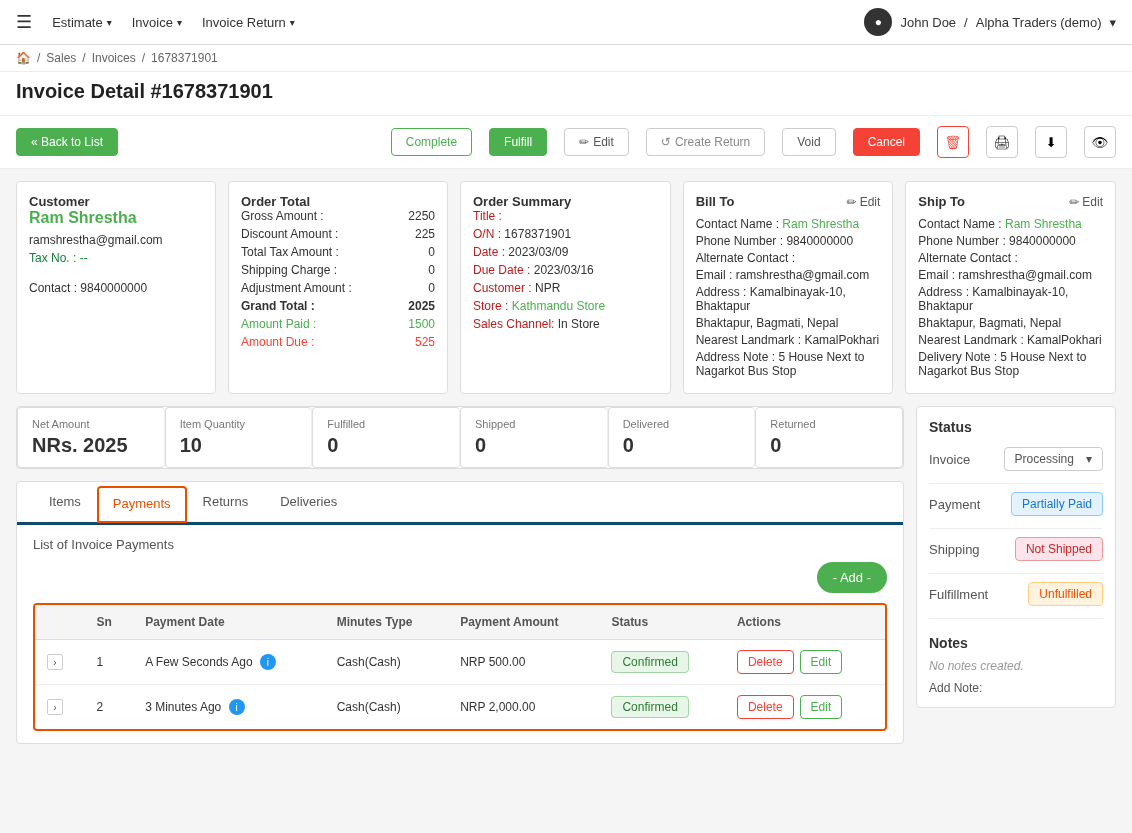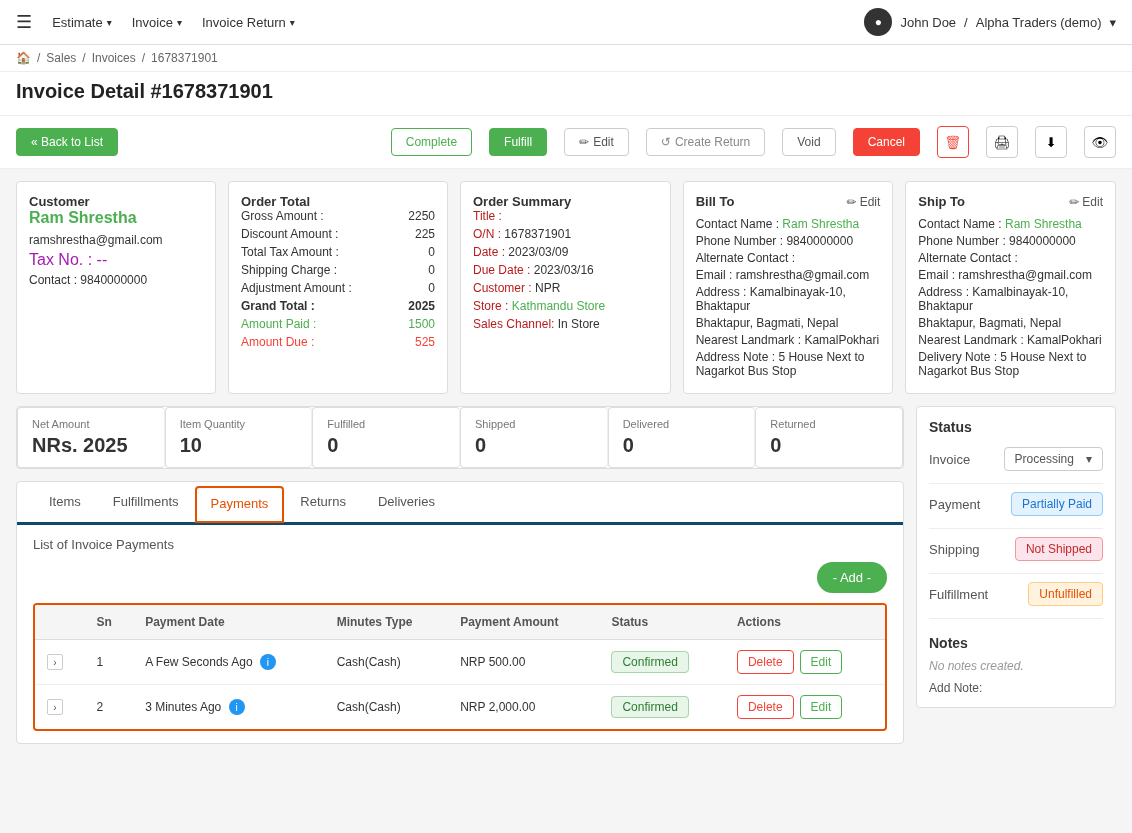--- a/index.html
+++ b/index.html
@@ -74,21 +74,21 @@
     }
     .info-card {
       background: #fff;
       border: 1px solid #ddd;
       border-radius: 4px;
       padding: 12px;
     }
     .info-card h3 { font-size: 13px; font-weight: bold; margin-bottom: 0; color: #333; }
     .info-card .customer-name { color: #4caf50; font-size: 16px; font-weight: bold; margin-bottom: 6px; }
     .info-card .customer-email { color: #333; font-size: 12px; margin-bottom: 4px; }
-    .info-card .customer-tax { color: #a21caf; font-size: 16px; margin-bottom: 4px; }
+    .info-card .customer-tax { color: #15803d; font-size: 12px; margin-bottom: 16px; }
     .info-card .customer-contact { color: #333; font-size: 12px; }
     
     .order-total-row { display: flex; justify-content: space-between; font-size: 12px; margin-bottom: 4px; }
     .order-total-row.green { color: #4caf50; }
     .order-total-row.red { color: #f44336; }
     .order-total-row.bold { font-weight: bold; }
     
     .order-summary-row { font-size: 12px; margin-bottom: 4px; }
     .order-summary-row span.label { color: #b91c1c; }
     .order-summary-row span.val { color: #333; }
@@ -339,21 +339,20 @@
         </div>
         <div class="stat-card">
           <div class="stat-label">Returned</div>
           <div class="stat-value">0</div>
         </div>
       </div>
 
       <div class="main-panel">
         <div class="tabs">
           <div class="tab">Items</div>
-          <div class="tab">Fulfillments</div>
           <div class="tab active" style="border: 2px solid #e65100; border-radius:4px 4px 0 0; margin-top:4px; padding:8px 14px; color:#e65100;">Payments</div>
           <div class="tab">Returns</div>
           <div class="tab">Deliveries</div>
         </div>
 
         <div class="table-area">
           <div class="table-section-title">List of Invoice Payments</div>
           <div class="add-btn-row">
             <button class="btn-add">- Add -</button>
           </div>

